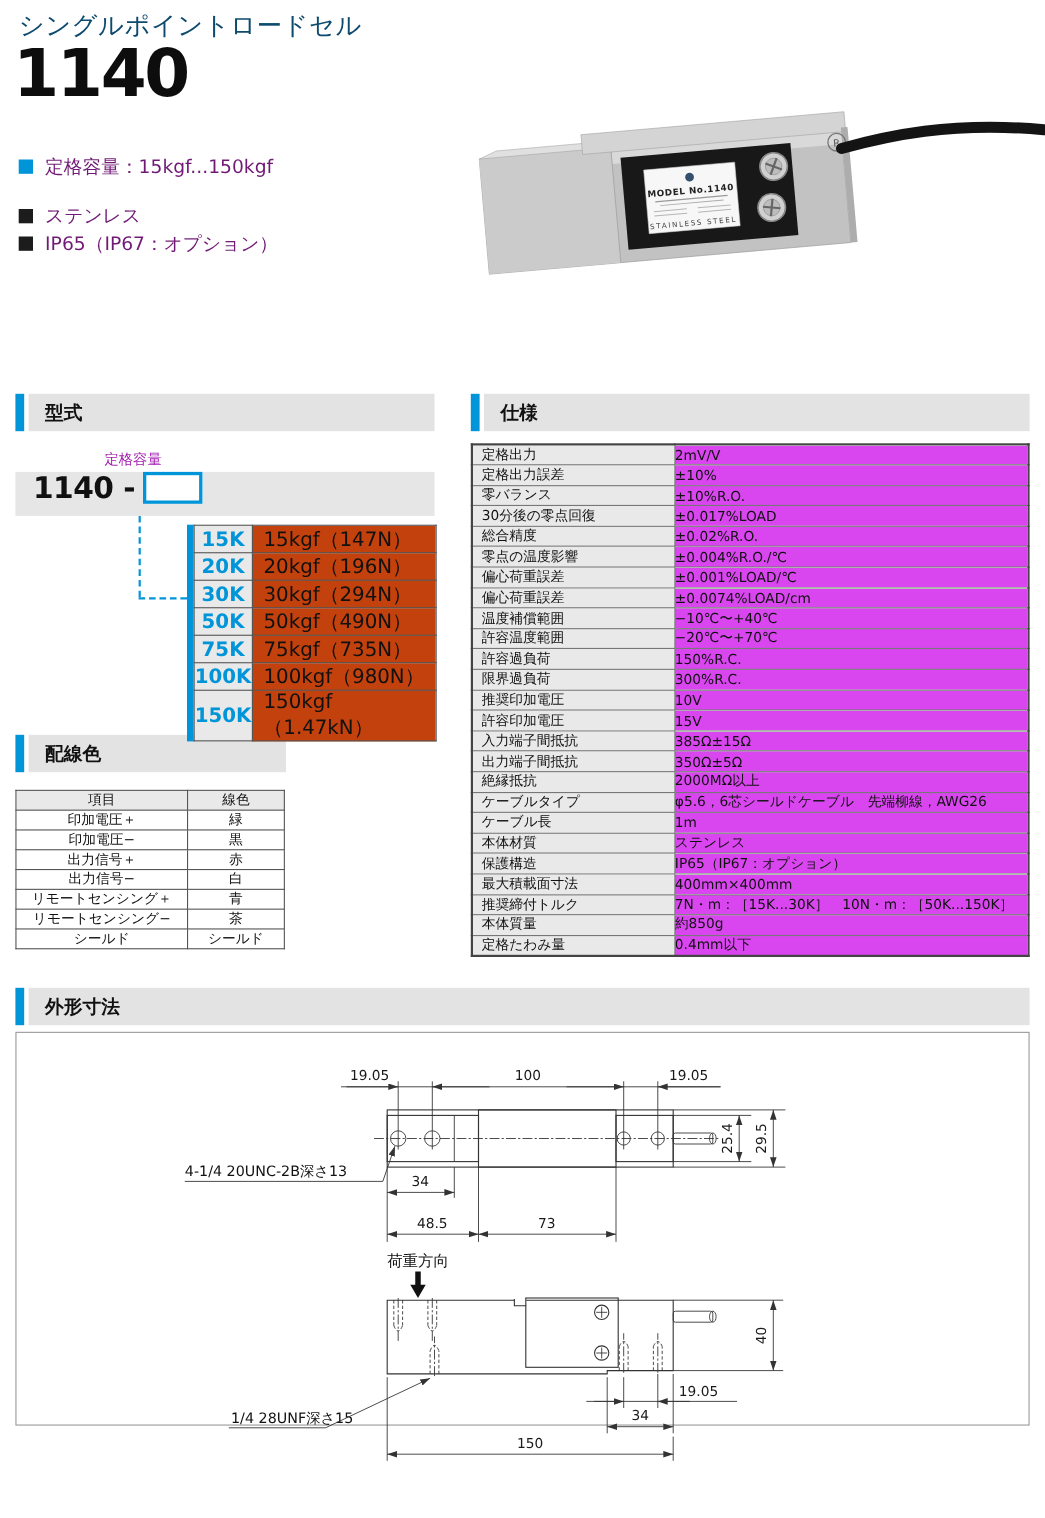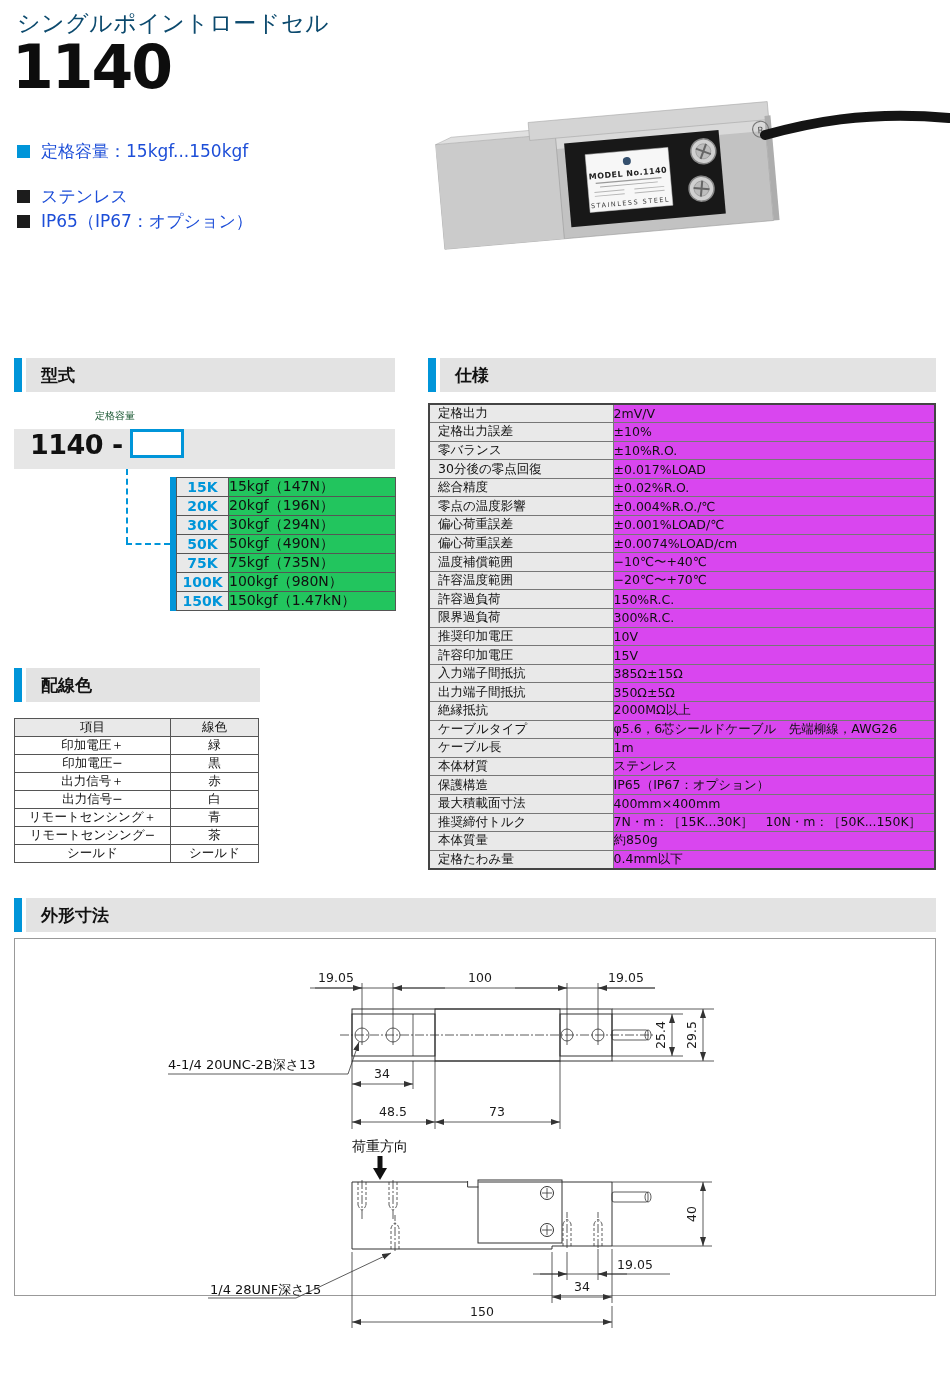--- a/index.html
+++ b/index.html
@@ -4,48 +4,48 @@
 <style>
   * { margin:0; padding:0; box-sizing:border-box; }
   html,body { background:#fff; }
   .page {
     position:relative; width:950px; height:1380px; background:#fff;
     font-family:"DejaVu Sans","Liberation Sans",sans-serif; color:#111; overflow:hidden;
   }
   
   .subtitle { position:absolute; left:17px; top:8px; font-size:23px; font-weight:500; color:#0c4a6e; letter-spacing:0.5px; }
   .model-title { position:absolute; left:12px; top:36px; font-size:60px; font-weight:900; letter-spacing:-2px; color:#0d0d0d; line-height:1.05; }
-  .bullet { position:absolute; left:17px; display:flex; align-items:center; font-size:17px; color:#1d4ed8; }
+  .bullet { position:absolute; left:17px; display:flex; align-items:center; font-size:17px; color:#701a75; }
   .bullet .sq { width:13px; height:13px; margin-right:11px; flex:0 0 auto; }
   .sq.blue { background:var(--accent,#2a97d6); }
   .sq.black { background:#1c1c1c; }
   #bullet-0 { top:140px; } #bullet-1 { top:185px; } #bullet-2 { top:210px; }
   .photo { position:absolute; left:425px; top:80px; width:525px; height:180px; }
   
   .sec { position:absolute; height:34px; display:flex; }
   .sec .bar { width:8px; background:var(--accent,#0095d9); }
   .sec .label { flex:1; background:#e3e3e3; margin-left:4px; display:flex; align-items:center;
                 padding-left:15px; font-size:17px; font-weight:bold; color:#111; }
   #hdr-model  { left:14px;  top:358px; width:381px; }
   #hdr-spec   { left:428px; top:358px; width:508px; }
   #hdr-wiring { left:14px;  top:668px; width:246px; }
   #hdr-dims   { left:14px;  top:898px; width:922px; }
   
-  .cap-label { position:absolute; left:95px; top:409px; font-size:10px; color:#14532d; }
+  .cap-label { position:absolute; left:95px; top:409px; font-size:13px; color:#a21caf; }
   .model-bar { position:absolute; left:14px; top:429px; width:381px; height:40px; background:#e6e6e6;
                display:flex; }
   .model-prefix { font-size:27px; font-weight:bold; margin-left:16px; letter-spacing:-0.5px; color:#111; }
   .cap-box { width:54px; height:29px; background:#fff; border:3px solid var(--accent,#0095d9); margin-left:7px; }
   .dash-v { position:absolute; left:126px; top:469px; height:74px; border-left:2px dashed var(--accent,#0095d9); }
   .dash-h { position:absolute; left:126px; top:543px; width:44px; border-top:2px dashed var(--accent,#0095d9); }
   .cap-wrap { position:absolute; left:170px; top:477px; border-left:6px solid var(--accent,#0095d9); }
   table.cap { border-collapse:collapse; }
-  table.cap td { border:1px solid #555; height:19px; font-size:14px; padding:0; }
+  table.cap td { border:1px solid #555; height:19px; font-size:18px; padding:0; }
   table.cap td.code { width:52px; text-align:center; font-weight:bold; color:var(--accent,#0095d9); background:#e9e9e9; }
-  table.cap td.val  { width:167px; background:#22c55e; color:#111; }
+  table.cap td.val  { width:167px; padding-left:10px; background:#c2410c; color:#111; }
   
   .spec-wrap { position:absolute; left:428px; top:403px; width:444px; }
   table.spec { width:508px; border-collapse:collapse; border:2px solid #444; table-layout:fixed; }
   table.spec td { border:1px solid #777; height:18.6px; font-size:12.5px; padding:0; overflow:hidden; white-space:nowrap; }
   table.spec td.label { width:184px; background:#e9e9e9; padding-left:8px; }
   table.spec td.value { padding-left:0; background:#d946ef; }
   
   .wire-wrap { position:absolute; left:14px; top:718px; }
   table.wire { border-collapse:collapse; }
   table.wire th, table.wire td { border:1px solid #555; height:18px; font-size:12.5px; font-weight:400;

